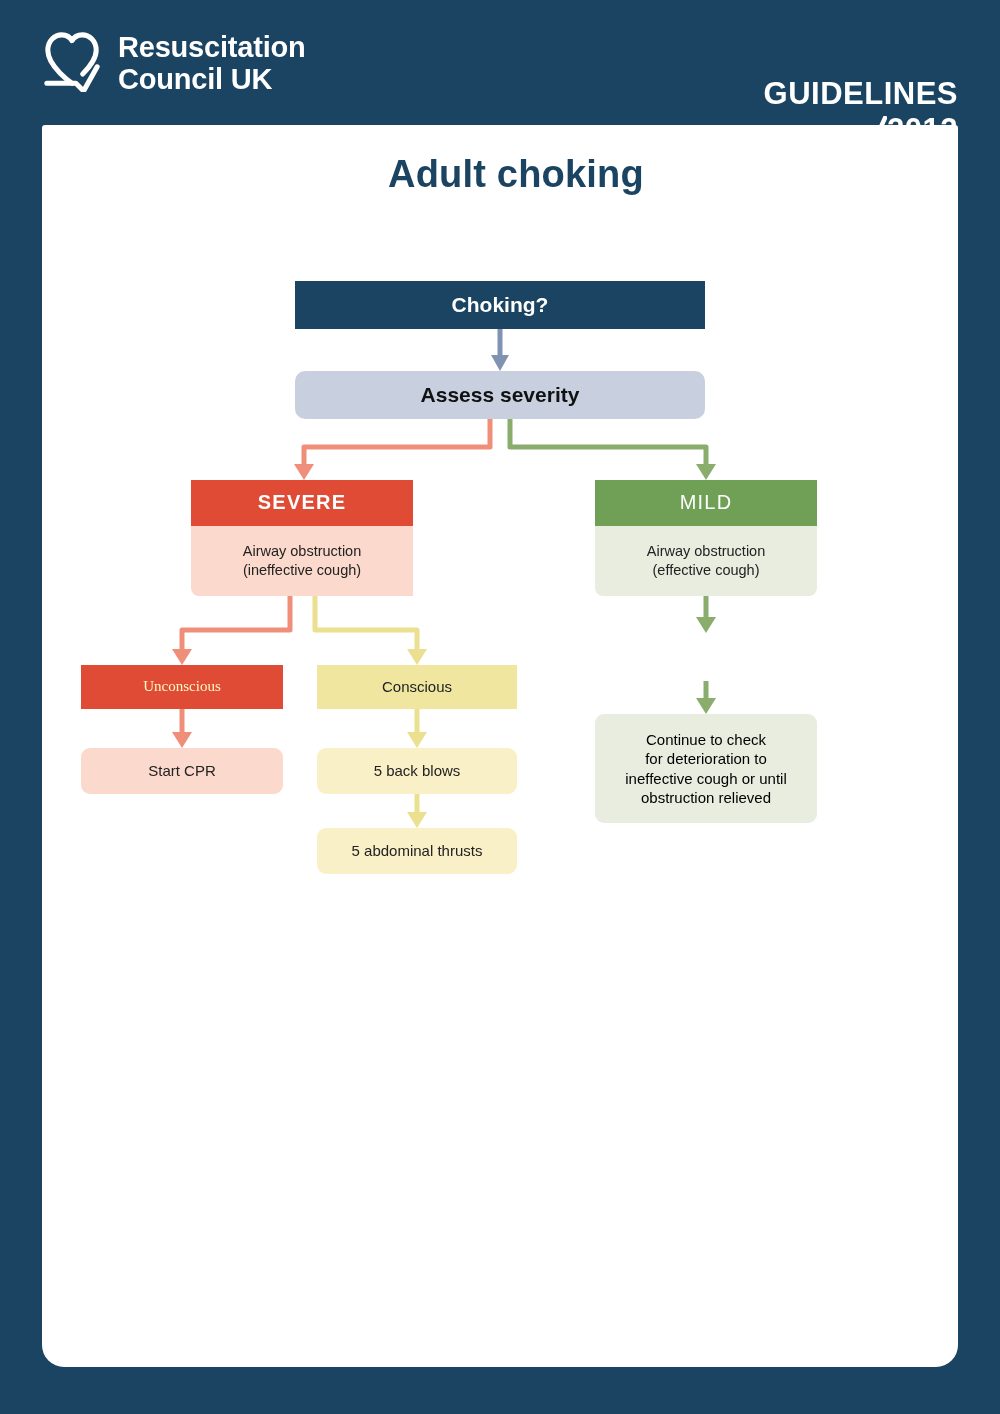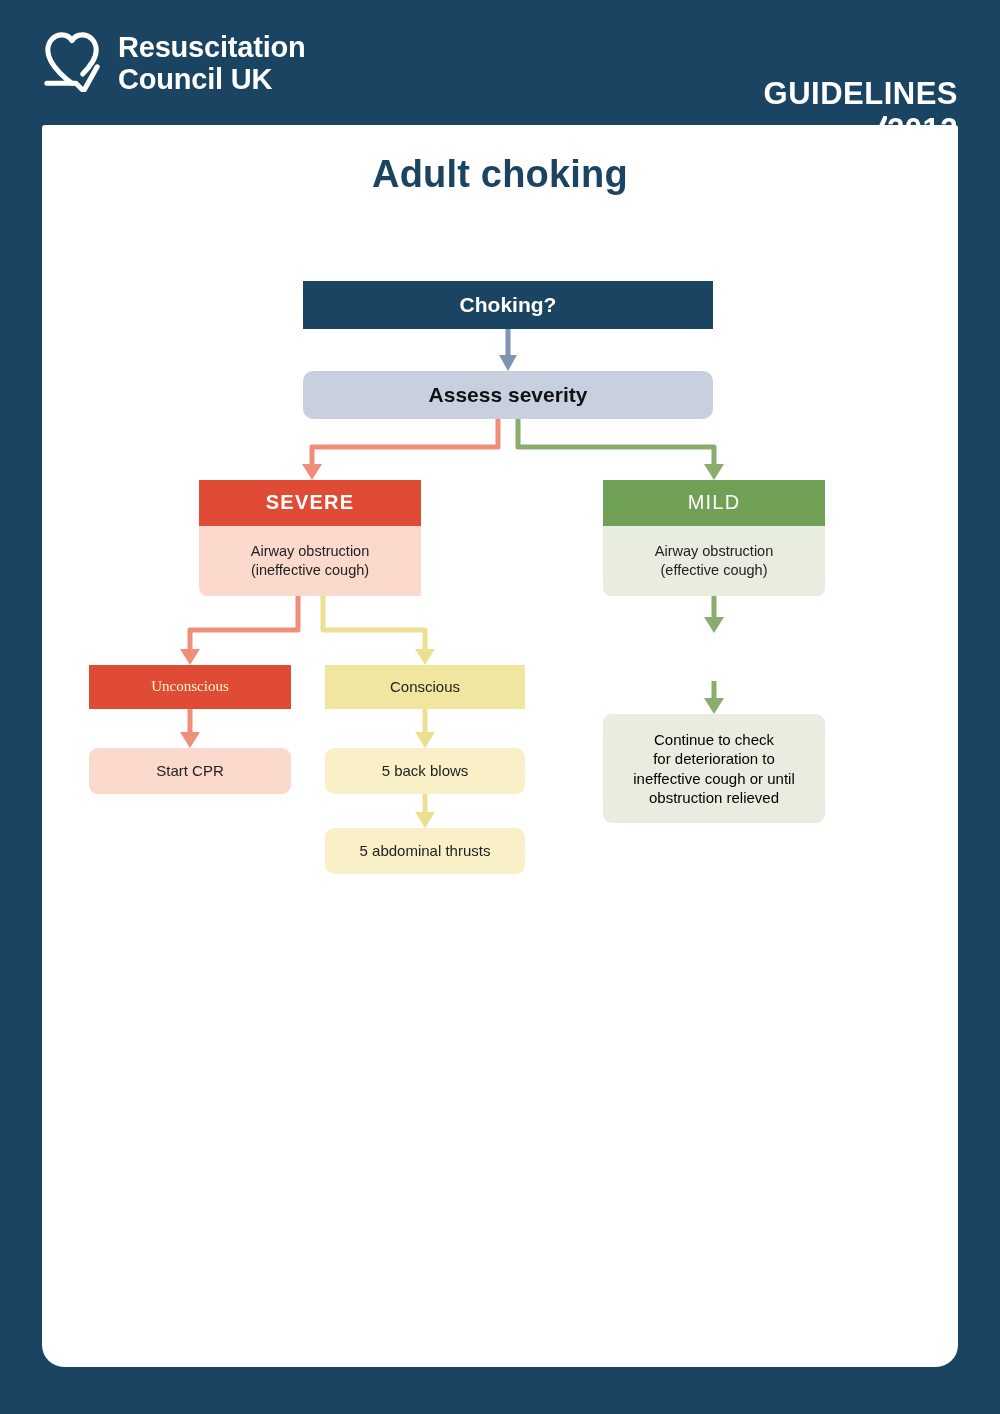--- a/index.html
+++ b/index.html
@@ -78,26 +78,27 @@
 
   #page-title {
     position: absolute;
     left: 0; top: 28px;
     width: 916px;
     text-align: center;
     color: #1b4462;
     font-size: 38px;
     font-weight: bold;
     letter-spacing: 0.2px;
+    padding-left: 16px;
   }
 
   
   #flow {
     position: absolute;
-    left: 8px; top: 0;
+    left: 0; top: 0;
     width: 748px;
     height: 800px;
   }
   #connectors {
     position: absolute;
     left: 0; top: 0;
     width: 916px; height: 800px;
     pointer-events: none;
   }
 

